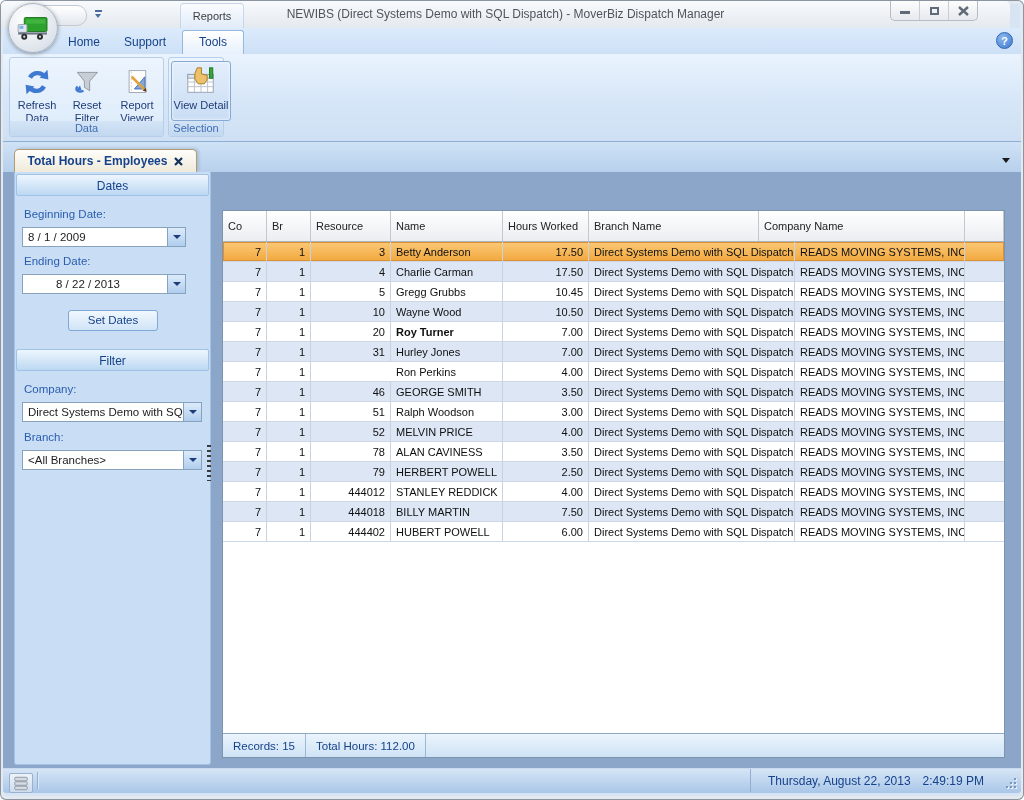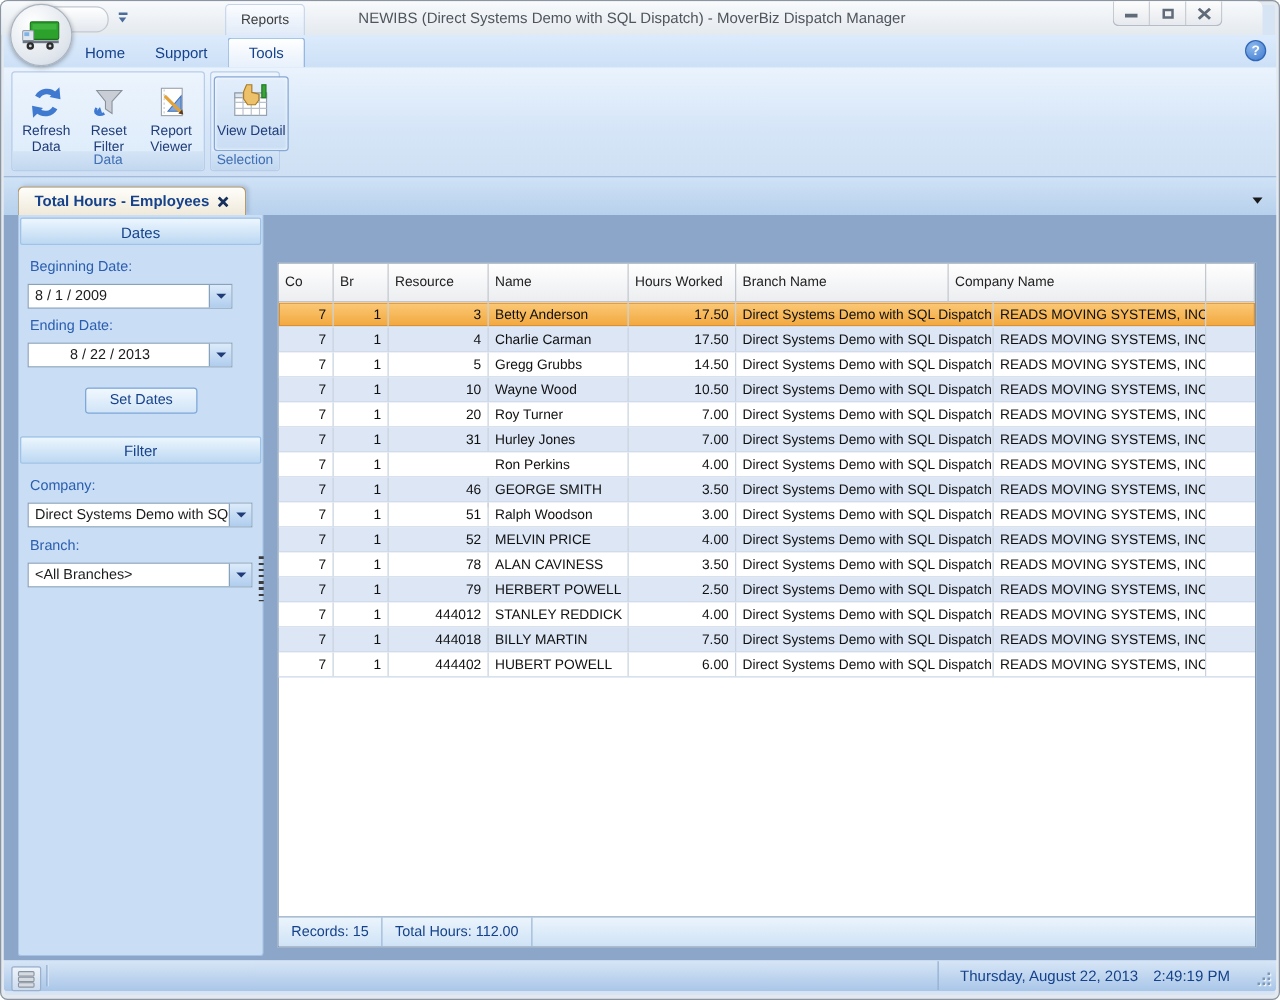--- a/index.html
+++ b/index.html
@@ -328,40 +328,40 @@
             <div class="cell num" style="width: 86px;">17.50</div>
             <div class="cell" style="width: 206px;">Direct Systems Demo with SQL Dispatch</div>
             <div class="cell" style="width: 170px;">READS MOVING SYSTEMS, INC.</div>
             <div class="cell cfill"></div>
           </div>
           <div class="grow">
             <div class="cell num" style="width: 44px;">7</div>
             <div class="cell num" style="width: 44px;">1</div>
             <div class="cell num" style="width: 80px;">5</div>
             <div class="cell" style="width: 112px;">Gregg Grubbs</div>
-            <div class="cell num" style="width: 86px;">14.50</div>
+            <div class="cell num" style="width: 86px;">10.45</div>
             <div class="cell" style="width: 206px;">Direct Systems Demo with SQL Dispatch</div>
             <div class="cell" style="width: 170px;">READS MOVING SYSTEMS, INC.</div>
             <div class="cell cfill"></div>
           </div>
           <div class="grow alt">
             <div class="cell num" style="width: 44px;">7</div>
             <div class="cell num" style="width: 44px;">1</div>
             <div class="cell num" style="width: 80px;">10</div>
             <div class="cell" style="width: 112px;">Wayne Wood</div>
             <div class="cell num" style="width: 86px;">10.50</div>
             <div class="cell" style="width: 206px;">Direct Systems Demo with SQL Dispatch</div>
             <div class="cell" style="width: 170px;">READS MOVING SYSTEMS, INC.</div>
             <div class="cell cfill"></div>
           </div>
           <div class="grow">
             <div class="cell num" style="width: 44px;">7</div>
             <div class="cell num" style="width: 44px;">1</div>
             <div class="cell num" style="width: 80px;">20</div>
-            <div class="cell" style="width: 112px;">Roy Turner</div>
+            <div class="cell" style="width: 112px; font-weight: bold;">Roy Turner</div>
             <div class="cell num" style="width: 86px;">7.00</div>
             <div class="cell" style="width: 206px;">Direct Systems Demo with SQL Dispatch</div>
             <div class="cell" style="width: 170px;">READS MOVING SYSTEMS, INC.</div>
             <div class="cell cfill"></div>
           </div>
           <div class="grow alt">
             <div class="cell num" style="width: 44px;">7</div>
             <div class="cell num" style="width: 44px;">1</div>
             <div class="cell num" style="width: 80px;">31</div>
             <div class="cell" style="width: 112px;">Hurley Jones</div>

